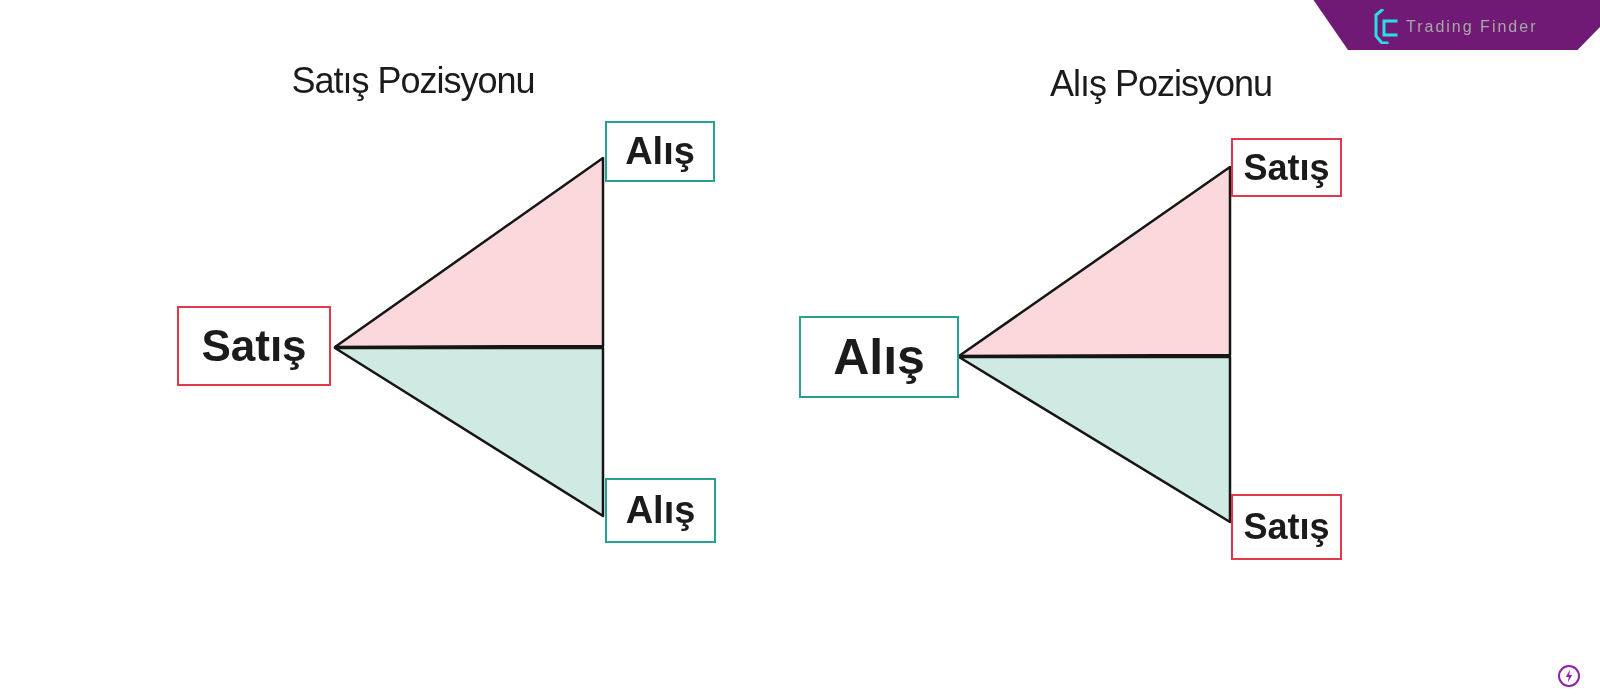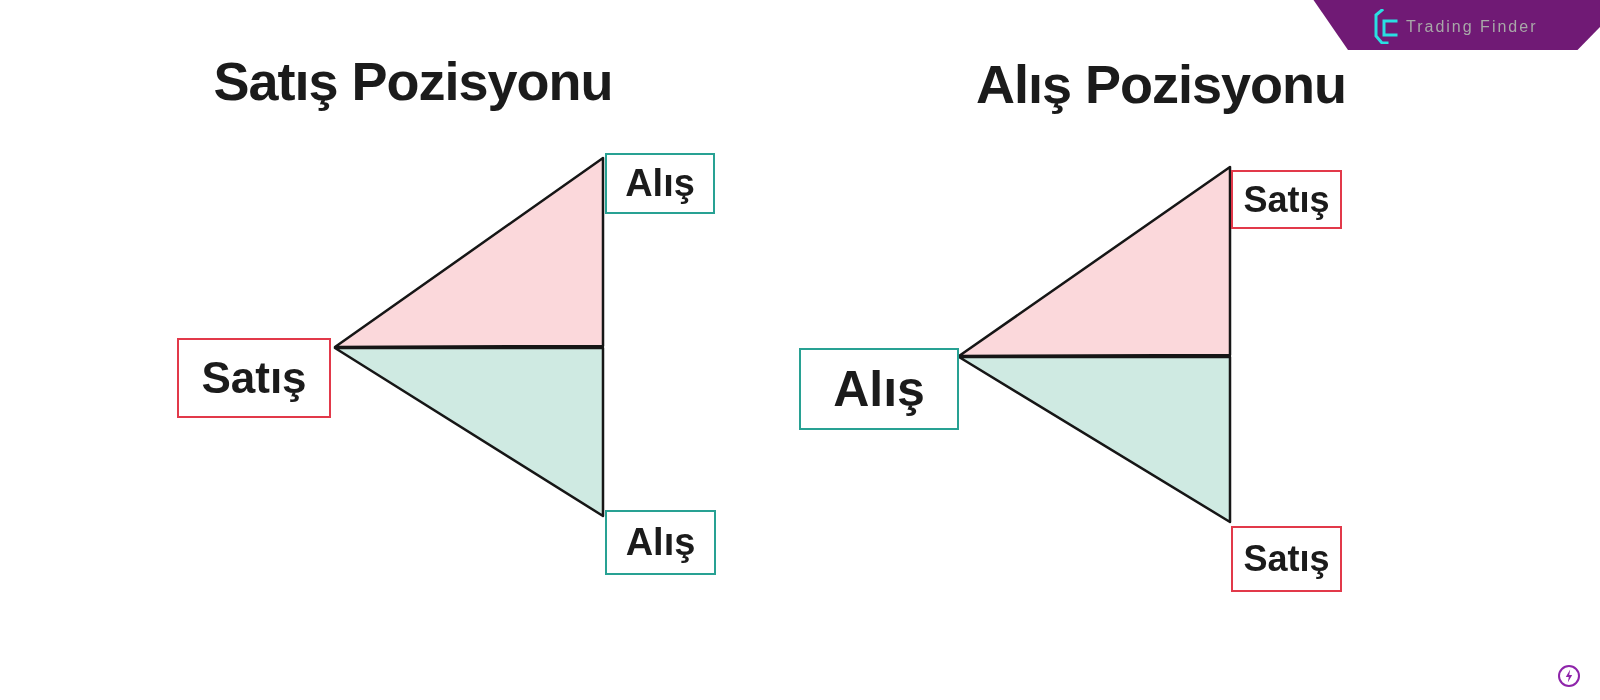--- a/index.html
+++ b/index.html
@@ -18,41 +18,40 @@
   }
   svg.canvas polygon {
     stroke: #161616;
     stroke-width: 2.5;
     stroke-linejoin: round;
   }
 
   .diagram-title {
     position: absolute;
     transform: translate(-50%, -50%);
-    font-size: 54px;
-    font-weight: bold;
+    font-size: 36px;
+    font-weight: normal;
     letter-spacing: -1px;
     color: #1b1b1b;
     white-space: nowrap;
   }
   #title-left  { left: 413px;  top: 81px; }
   #title-right { left: 1161px; top: 84px; }
 
   .label-box {
     position: absolute;
     background: #ffffff;
     border: 2px solid #999;
     display: flex;
     align-items: center;
     justify-content: center;
     font-weight: bold;
     color: #1b1b1b;
     box-sizing: border-box;
     white-space: nowrap;
-    margin-top: 32px;
   }
   #box-sell-apex        { left: 177px;  top: 306px; width: 154px; height: 80px; font-size: 44px; }
   #box-sell-top         { left: 605px;  top: 121px; width: 110px; height: 61px; font-size: 38px; }
   #box-sell-bottom      { left: 605px;  top: 478px; width: 111px; height: 65px; font-size: 38px; }
   #box-buy-apex         { left: 799px;  top: 316px; width: 160px; height: 82px; font-size: 50px; }
   #box-buy-top          { left: 1231px; top: 138px; width: 111px; height: 59px; font-size: 36px; }
   #box-buy-bottom       { left: 1231px; top: 494px; width: 111px; height: 66px; font-size: 36px; }
 
   .logo-banner {
     position: absolute;

